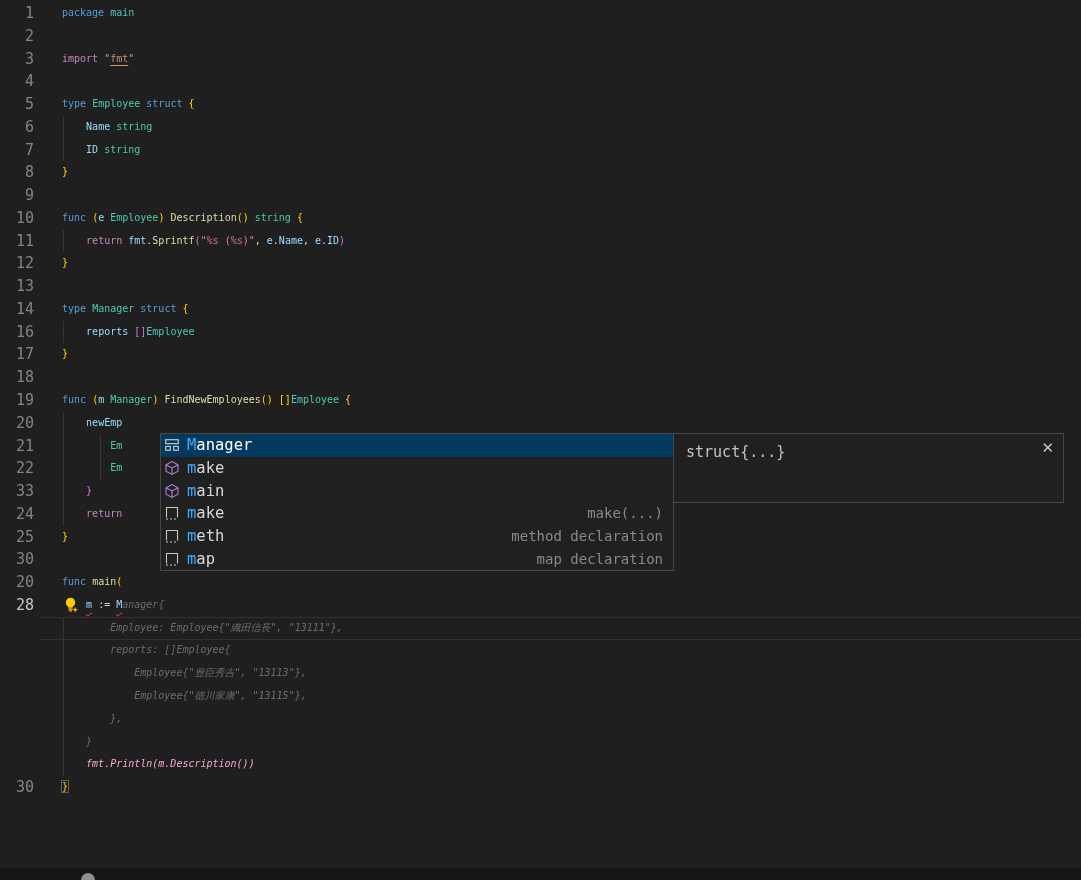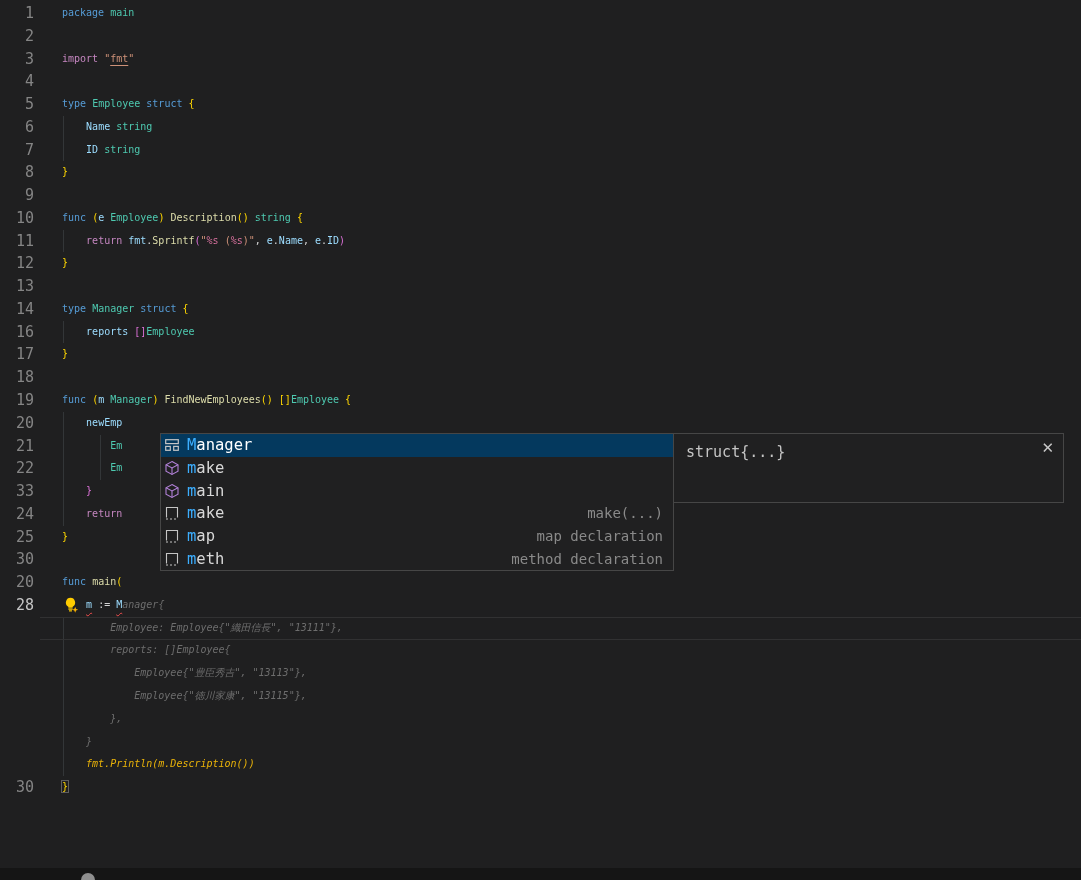--- a/index.html
+++ b/index.html
@@ -78,21 +78,21 @@
           <rect x="6" y="10.7" width="4" height="1.3" fill="#FFCC00"></rect>
           <rect x="6.6" y="12.5" width="2.8" height="1.1" fill="#FFCC00"></rect>
           <path fill="#FFB300" d="M12.4 9.2l.8 2 2 .8-2 .8-.8 2-.8-2-2-.8 2-.8z"></path>
         </svg><div class="code"><span class="tok " style="color: rgb(212, 212, 212);">    </span><span class="tok varerr" style="color: rgb(156, 220, 254);">m</span><span class="tok " style="color: rgb(212, 212, 212);"> </span><span class="tok " style="color: rgb(212, 212, 212);">:=</span><span class="tok " style="color: rgb(212, 212, 212);"> </span><span class="tok varerr" style="color: rgb(156, 220, 254);">M</span><span class="tok ghosttok" style="color: rgb(109, 109, 109);">anager{</span></div></div>
       <div class="row"><div class="ln"></div><div class="guide" style="left: 62.5px;"></div><div class="code"><span class="tok ghosttok" style="color: rgb(109, 109, 109);">        Employee: Employee{"織田信長", "13111"},</span></div></div>
       <div class="row"><div class="ln"></div><div class="guide" style="left: 62.5px;"></div><div class="code"><span class="tok ghosttok" style="color: rgb(109, 109, 109);">        reports: []Employee{</span></div></div>
       <div class="row"><div class="ln"></div><div class="guide" style="left: 62.5px;"></div><div class="code"><span class="tok ghosttok" style="color: rgb(109, 109, 109);">            Employee{"豊臣秀吉", "13113"},</span></div></div>
       <div class="row"><div class="ln"></div><div class="guide" style="left: 62.5px;"></div><div class="code"><span class="tok ghosttok" style="color: rgb(109, 109, 109);">            Employee{"徳川家康", "13115"},</span></div></div>
       <div class="row"><div class="ln"></div><div class="guide" style="left: 62.5px;"></div><div class="code"><span class="tok ghosttok" style="color: rgb(109, 109, 109);">        },</span></div></div>
       <div class="row"><div class="ln"></div><div class="guide" style="left: 62.5px;"></div><div class="code"><span class="tok ghosttok" style="color: rgb(109, 109, 109);">    }</span></div></div>
-      <div class="row"><div class="ln"></div><div class="guide" style="left: 62.5px;"></div><div class="code"><span class="tok ghosttok" style="color: #eab308;">    fmt.Println(m.Description())</span></div></div>
+      <div class="row"><div class="ln"></div><div class="guide" style="left: 62.5px;"></div><div class="code"><span class="tok ghosttok" style="color: #f9a8d4;">    fmt.Println(m.Description())</span></div></div>
       <div class="row"><div class="ln">30</div><div class="code"><span class="tok matchbox" style="color: rgb(255, 215, 0);">}</span></div></div>
     </div>
 
   <div id="suggest">
     <div id="suggest-list">
         <div class="s-item sel">
           <svg class="s-icon" viewBox="0 0 16 16">
             <g fill="none" stroke="#C5C5C5" stroke-width="1.2">
               <rect x="1.7" y="2.7" width="12.6" height="3.9"></rect>
               <rect x="1.7" y="9.4" width="4.6" height="3.9"></rect>
@@ -135,34 +135,34 @@
           <span class="s-spacer"></span>
           <span class="s-detail">make(...)</span>
         </div>
         <div class="s-item">
           <svg class="s-icon" viewBox="0 0 16 16">
             <g fill="none" stroke="#C5C5C5" stroke-width="1.1">
               <path d="M2.5 12.5 V2.5 H13.5 V12.5"></path>
               <path d="M2 14 H14" stroke-dasharray="2 2"></path>
             </g>
           </svg>
-          <span class="s-label"><span class="s-hl" style="color: rgb(60, 174, 255);">m</span><span>ap</span></span>
+          <span class="s-label"><span class="s-hl" style="color: rgb(60, 174, 255);">m</span><span>eth</span></span>
           <span class="s-spacer"></span>
-          <span class="s-detail">map declaration</span>
+          <span class="s-detail">method declaration</span>
         </div>
         <div class="s-item">
           <svg class="s-icon" viewBox="0 0 16 16">
             <g fill="none" stroke="#C5C5C5" stroke-width="1.1">
               <path d="M2.5 12.5 V2.5 H13.5 V12.5"></path>
               <path d="M2 14 H14" stroke-dasharray="2 2"></path>
             </g>
           </svg>
-          <span class="s-label"><span class="s-hl" style="color: rgb(60, 174, 255);">m</span><span>eth</span></span>
+          <span class="s-label"><span class="s-hl" style="color: rgb(60, 174, 255);">m</span><span>ap</span></span>
           <span class="s-spacer"></span>
-          <span class="s-detail">method declaration</span>
+          <span class="s-detail">map declaration</span>
         </div>
       </div>
     <div id="suggest-docs">
       <div id="docs-text">struct{...}</div>
       <div id="docs-close">✕</div>
     </div>
   </div>
 
   <div id="taskbar">
     <div id="tb-icon"></div>

